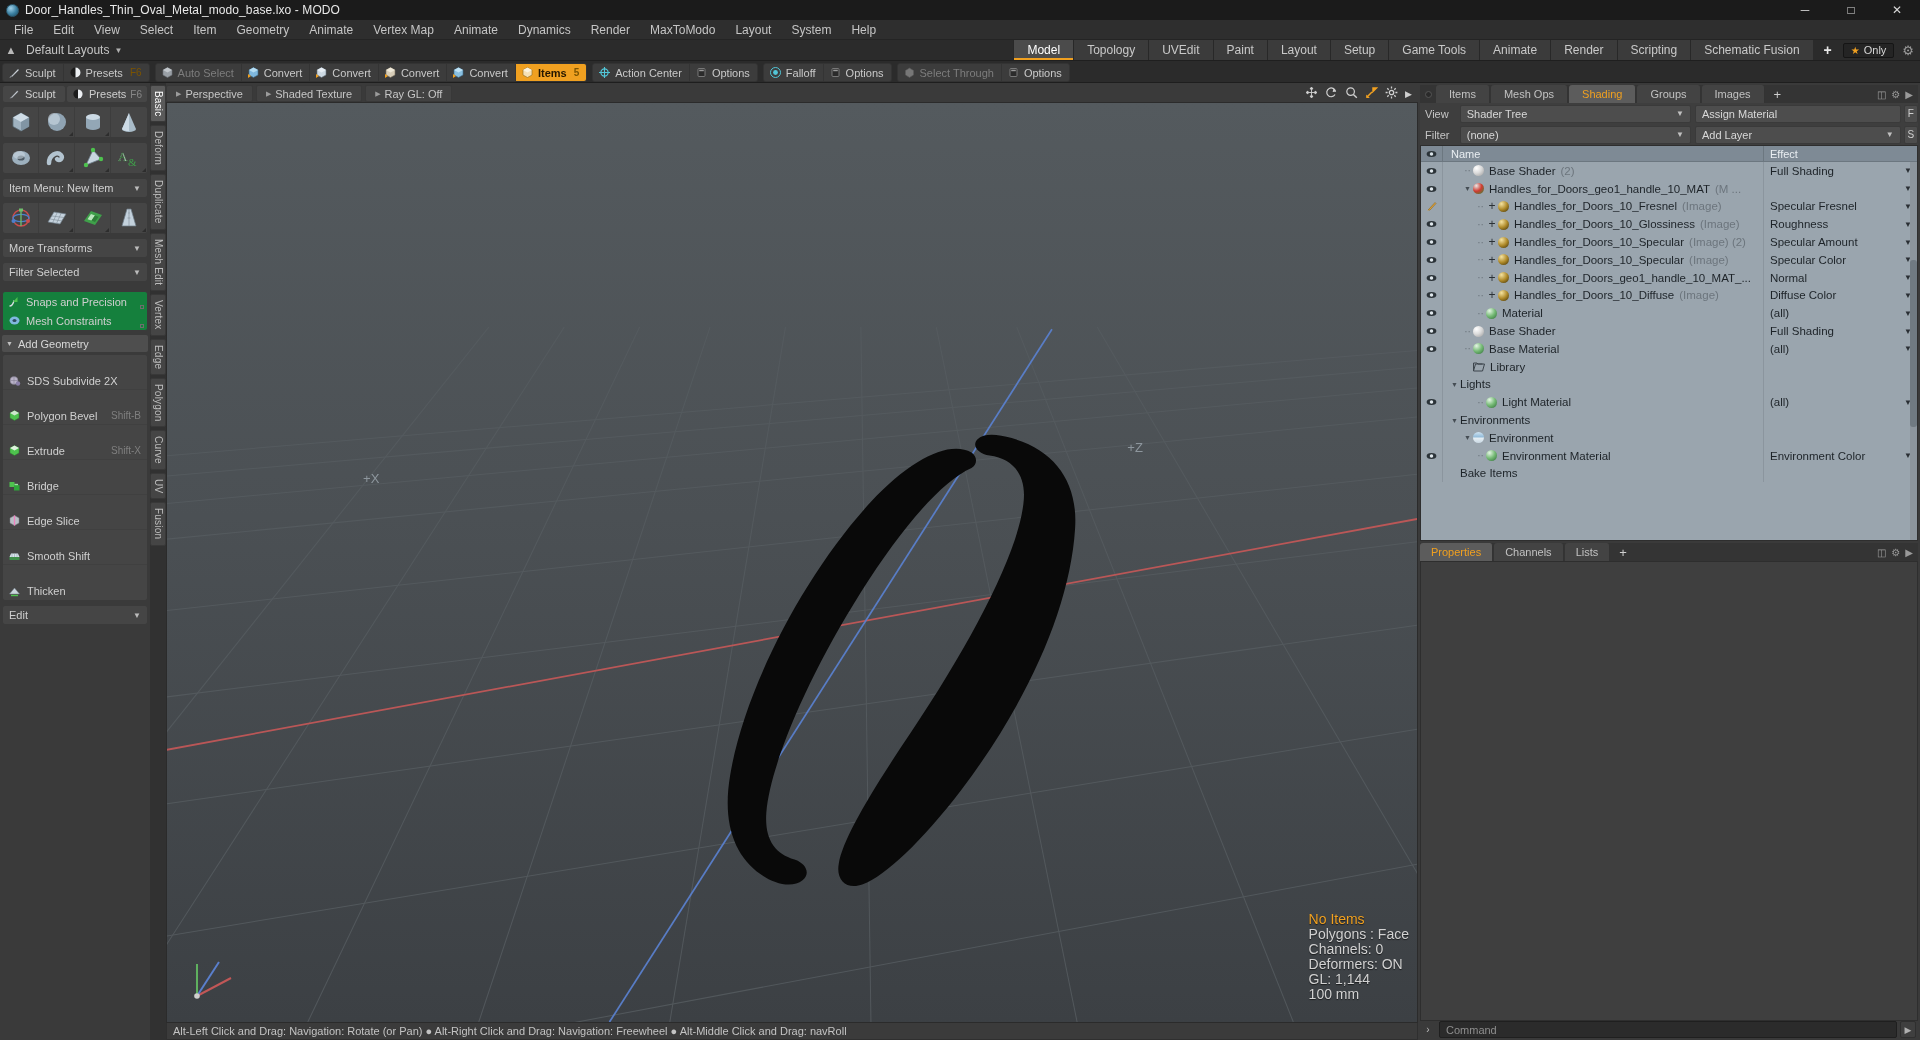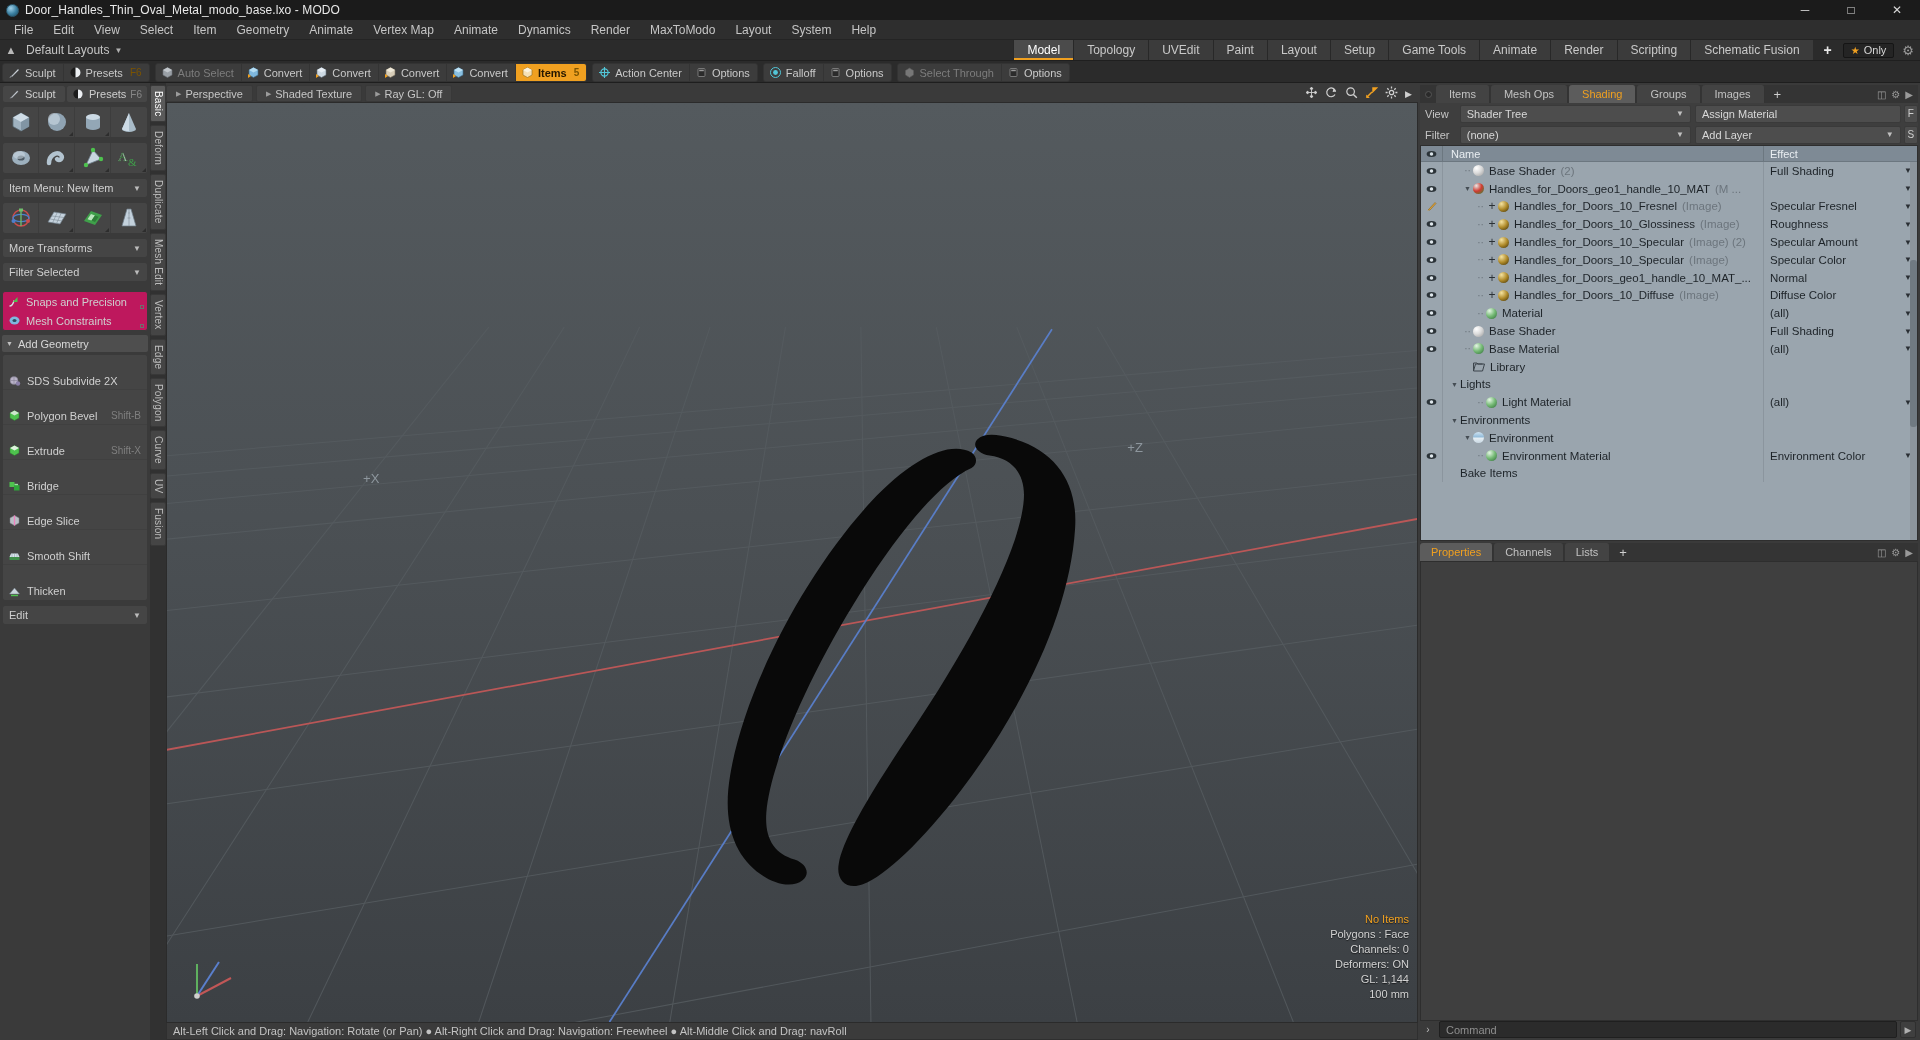--- a/index.html
+++ b/index.html
@@ -113,21 +113,21 @@
   .lp-cell:last-child { border-right: none; }
   .lp-cell .corner { position: absolute; right: 1px; bottom: 1px; width: 0; height: 0;
      border-left: 4px solid transparent; border-bottom: 4px solid #2d2d2d; }
   .lp-dd {
     background: #454545; border: 1px solid #3a3a3a; border-radius: 3px; height: 20px;
     display: flex; align-items: center; padding: 0 6px; font-size: 11px; color: #cfcfcf;
     margin-bottom: 4px;
   }
   .lp-dd .caret { margin-left: auto; font-size: 8px; color: #bbb; }
   .lp-sep { height: 5px; }
-  .lp-rowbox { background: #be185d; border: 1px solid #3a3a3a; border-radius: 3px; margin-bottom: 4px; }
+  .lp-rowbox { background: #15803d; border: 1px solid #3a3a3a; border-radius: 3px; margin-bottom: 4px; }
   .lp-row {
     height: 19px; display: flex; align-items: center; gap: 5px; padding-left: 5px; font-size: 11px;
     color: #cfcfcf; position: relative;
   }
   .lp-row .dotmark { position: absolute; right: 3px; bottom: 2px; width: 4px; height: 4px;
      border: 1px solid #6e6e6e; }
   .lp-header {
     height: 17px; display: flex; align-items: center; gap: 5px; padding-left: 4px;
     font-size: 11px; color: #d8d8d8; background: #4e4e4e; border-radius: 2px; margin-bottom: 2px;
   }
@@ -160,21 +160,21 @@
     background: #424242; border: 1px solid #383838; border-radius: 2px; margin-right: 3px;
   }
   .vp-hbtn .dot { margin-right: 4px; font-size: 7px; color: #9b9b9b; }
   .vp-hright { margin-left: auto; display: flex; align-items: center; gap: 7px; padding-right: 6px; }
   .vp-body {
     flex: 1; position: relative; overflow: hidden;
     background: linear-gradient(to bottom, #4d5357 0%, #474c50 45%, #3f4347 100%);
     border: 1px solid #2b2b2b; min-height: 0;
   }
   .vp-stats {
-    position: absolute; right: 8px; bottom: 20px; text-align: right; font-size: 11px;
+    position: absolute; right: 8px; bottom: 20px; text-align: left; font-size: 14px;
     color: #d2d2d2; line-height: 15px; text-shadow: 0 1px 1px rgba(0,0,0,.6);
   }
   .vp-stats .noitems { color: #f0a020; }
   .vp-axisgizmo { position: absolute; left: 20px; bottom: 18px; width: 52px; height: 52px; }
   .vp-status {
     height: 17px; flex: 0 0 17px; background: #3b3b3b; display: flex; align-items: center;
     font-size: 11px; color: #c3c3c3; padding-left: 6px; border: 1px solid #2f2f2f; border-top: none;
   }
 
   

